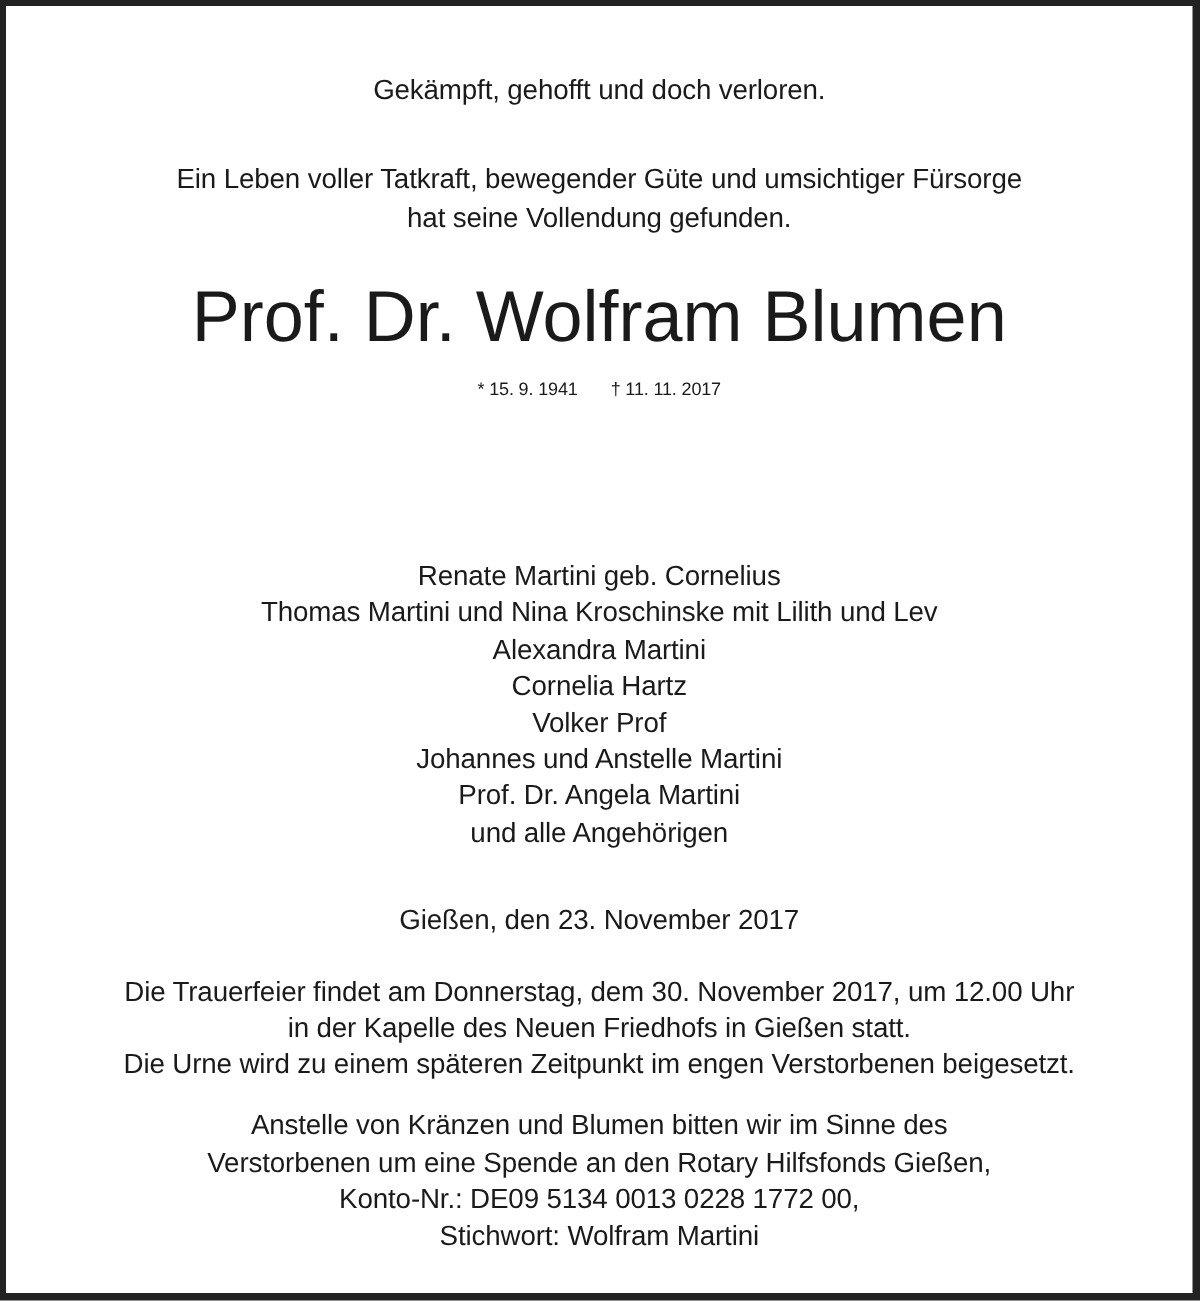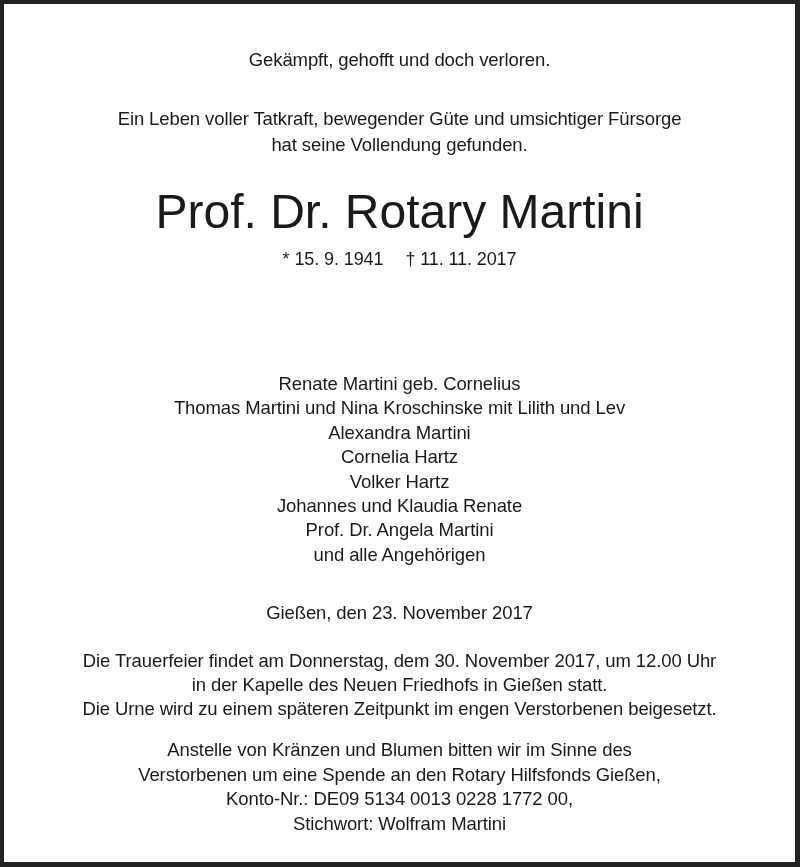--- a/index.html
+++ b/index.html
@@ -35,51 +35,51 @@
       line-height: 24px;
       letter-spacing: -0.1px;
     }
     .name {
       font-size: 48px;
       line-height: 56px;
       letter-spacing: 0px;
       color: #1a1a1a;
     }
     .dates {
-      font-size: 18px;
+      font-size: 12px;
     }
     .dates .gap {
       display: inline-block;
       width: 22px;
     }
   </style>
 </head>
 <body>
 
 <div class="notice">
 
   <div class="line" style="top:44px">Gekämpft, gehofft und doch verloren.</div>
 
   <div class="line" style="top:129px">hat seine Vollendung gefunden.</div>
   <div class="line" style="top:103px">Ein Leben voller Tatkraft, bewegender Güte und umsichtiger Fürsorge</div>
 
-  <div class="line name" style="top:180px">Prof. Dr. Rotary Martini</div>
+  <div class="line name" style="top:180px">Prof. Dr. Wolfram Blumen</div>
 
   <div class="line dates" style="top:243px">
     <span>* 15. 9. 1941</span><span class="gap"></span><span>† 11. 11. 2017</span>
   </div>
 
 
   <div>
     <div class="line" style="top:368px">Renate Martini geb. Cornelius</div>
     <div class="line" style="top:392px">Thomas Martini und Nina Kroschinske mit Lilith und Lev</div>
     <div class="line" style="top:417px">Alexandra Martini</div>
     <div class="line" style="top:441px">Cornelia Hartz</div>
-    <div class="line" style="top:466px">Volker Hartz</div>
-    <div class="line" style="top:490px">Johannes und Klaudia Renate</div>
+    <div class="line" style="top:466px">Volker Prof</div>
+    <div class="line" style="top:490px">Johannes und Anstelle Martini</div>
     <div class="line" style="top:514px">Prof. Dr. Angela Martini</div>
     <div class="line" style="top:539px">und alle Angehörigen</div>
   </div>
 
   <div class="line" style="top:597px">Gießen, den 23. November 2017</div>
 
   <div class="line" style="top:645px">Die Trauerfeier findet am Donnerstag, dem 30. November 2017, um 12.00 Uhr</div>
   <div class="line" style="top:669px">in der Kapelle des Neuen Friedhofs in Gießen statt.</div>
   <div class="line" style="top:693px">Die Urne wird zu einem späteren Zeitpunkt im engen Verstorbenen beigesetzt.</div>
 

